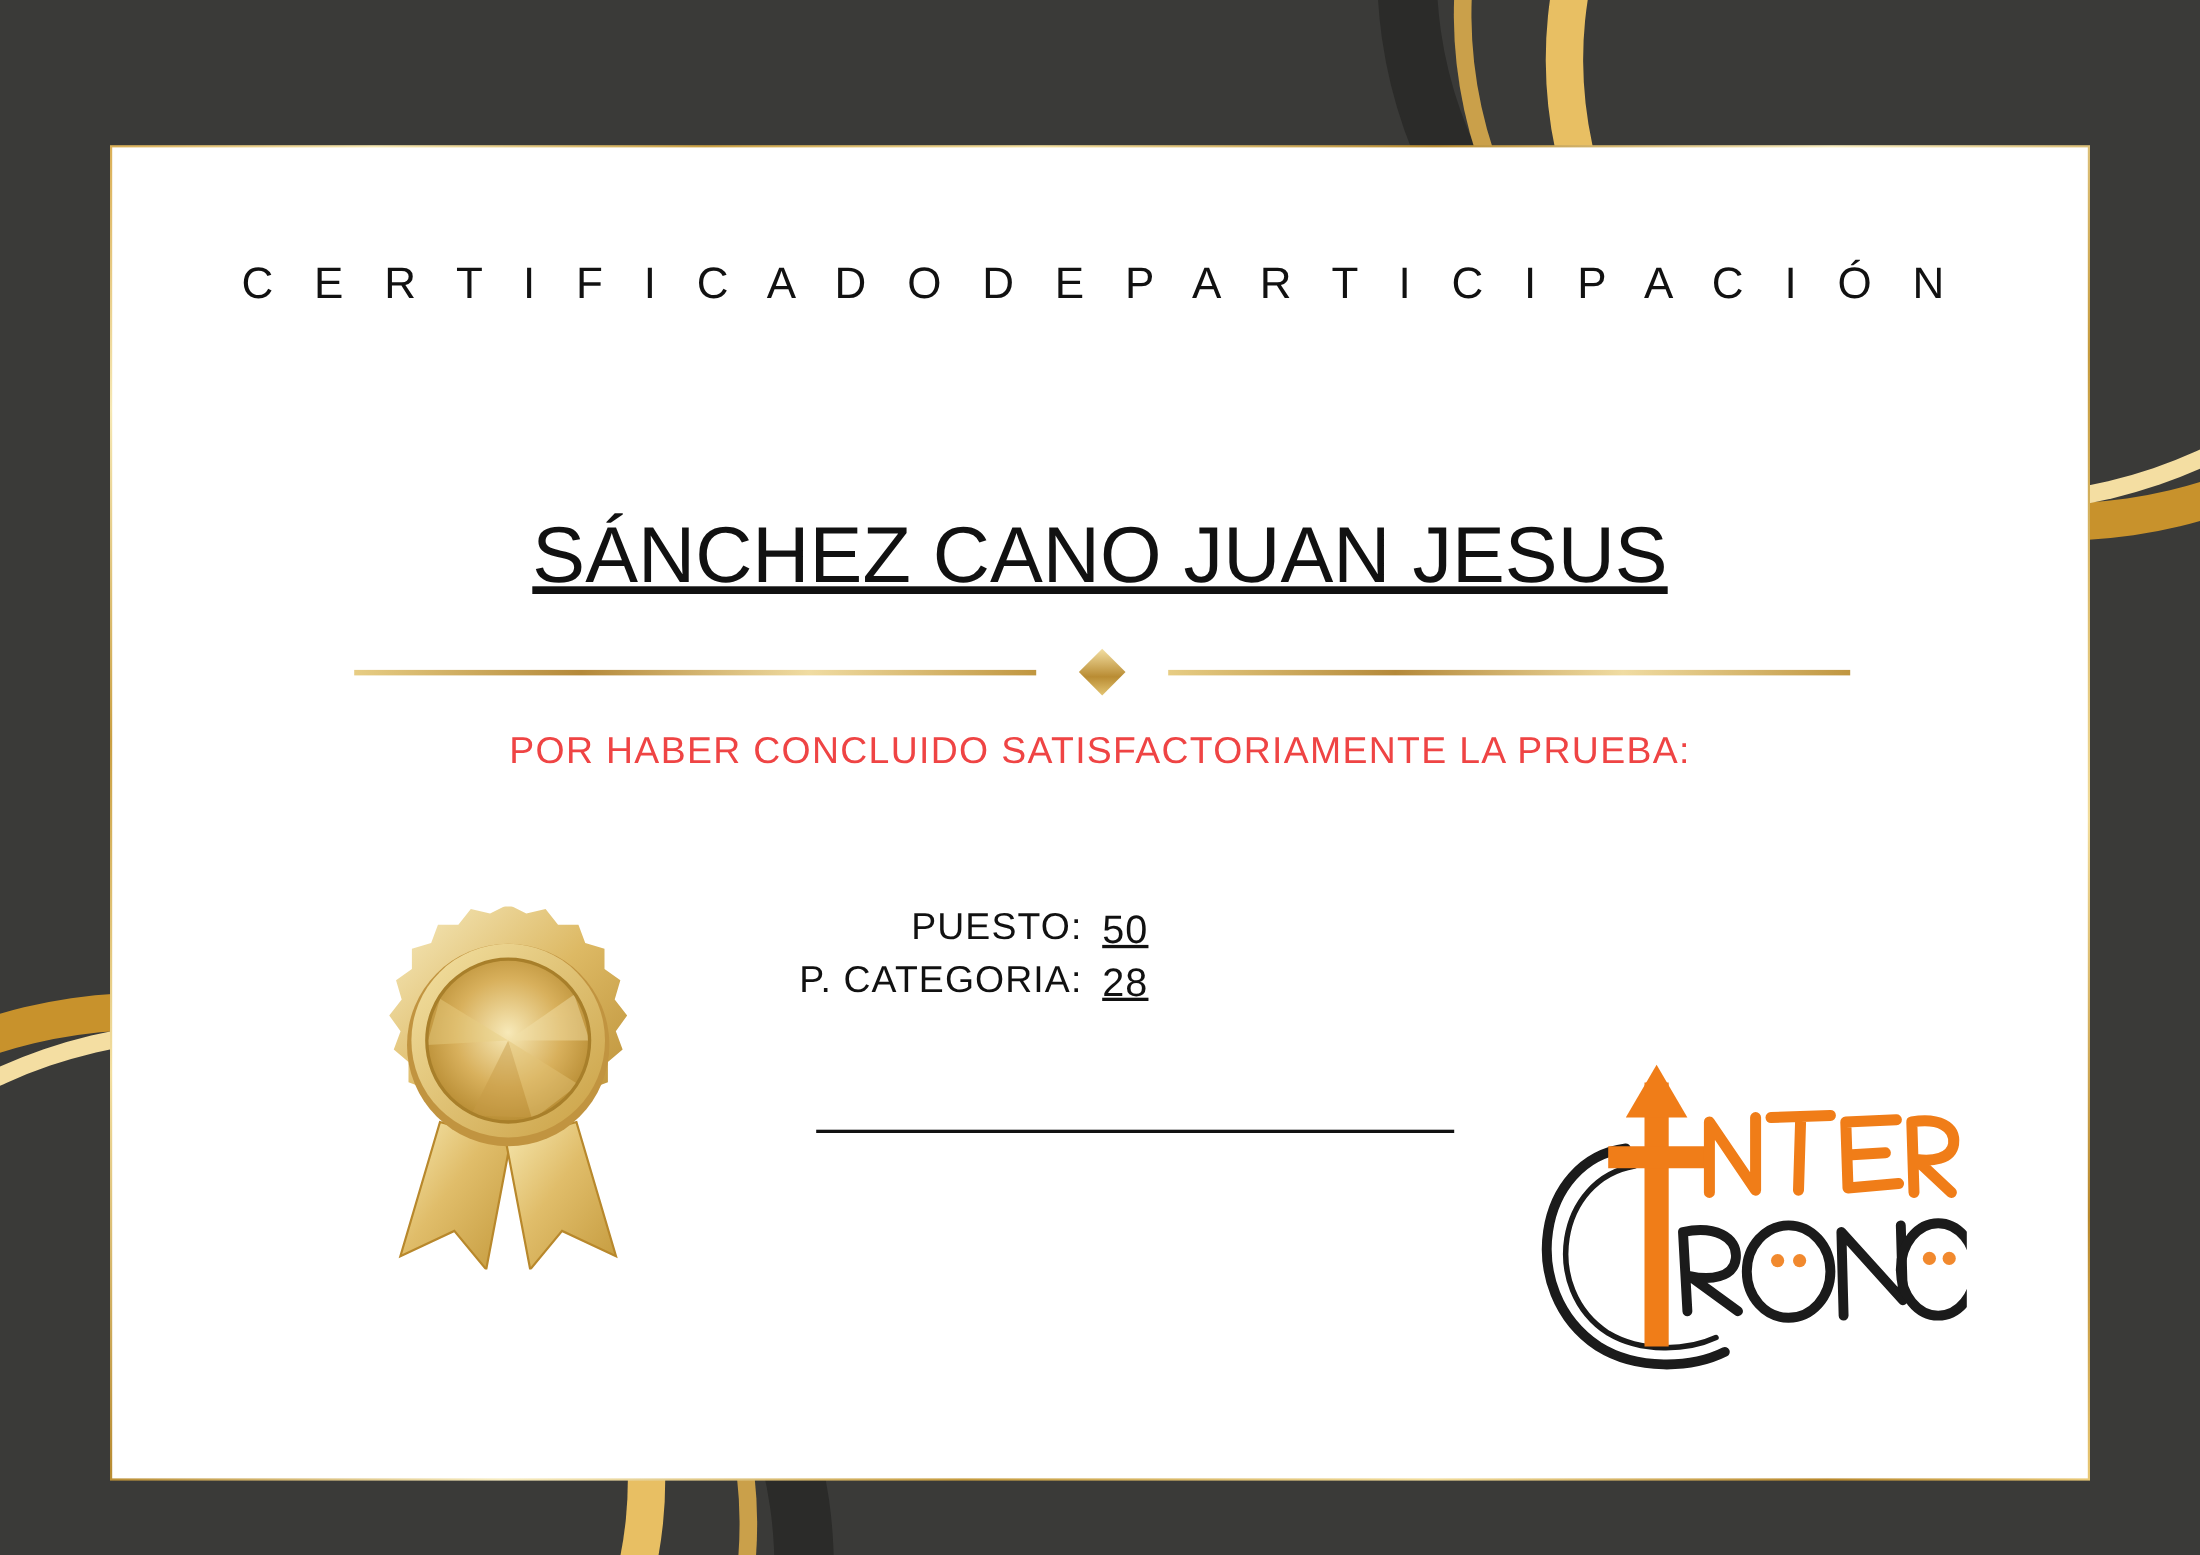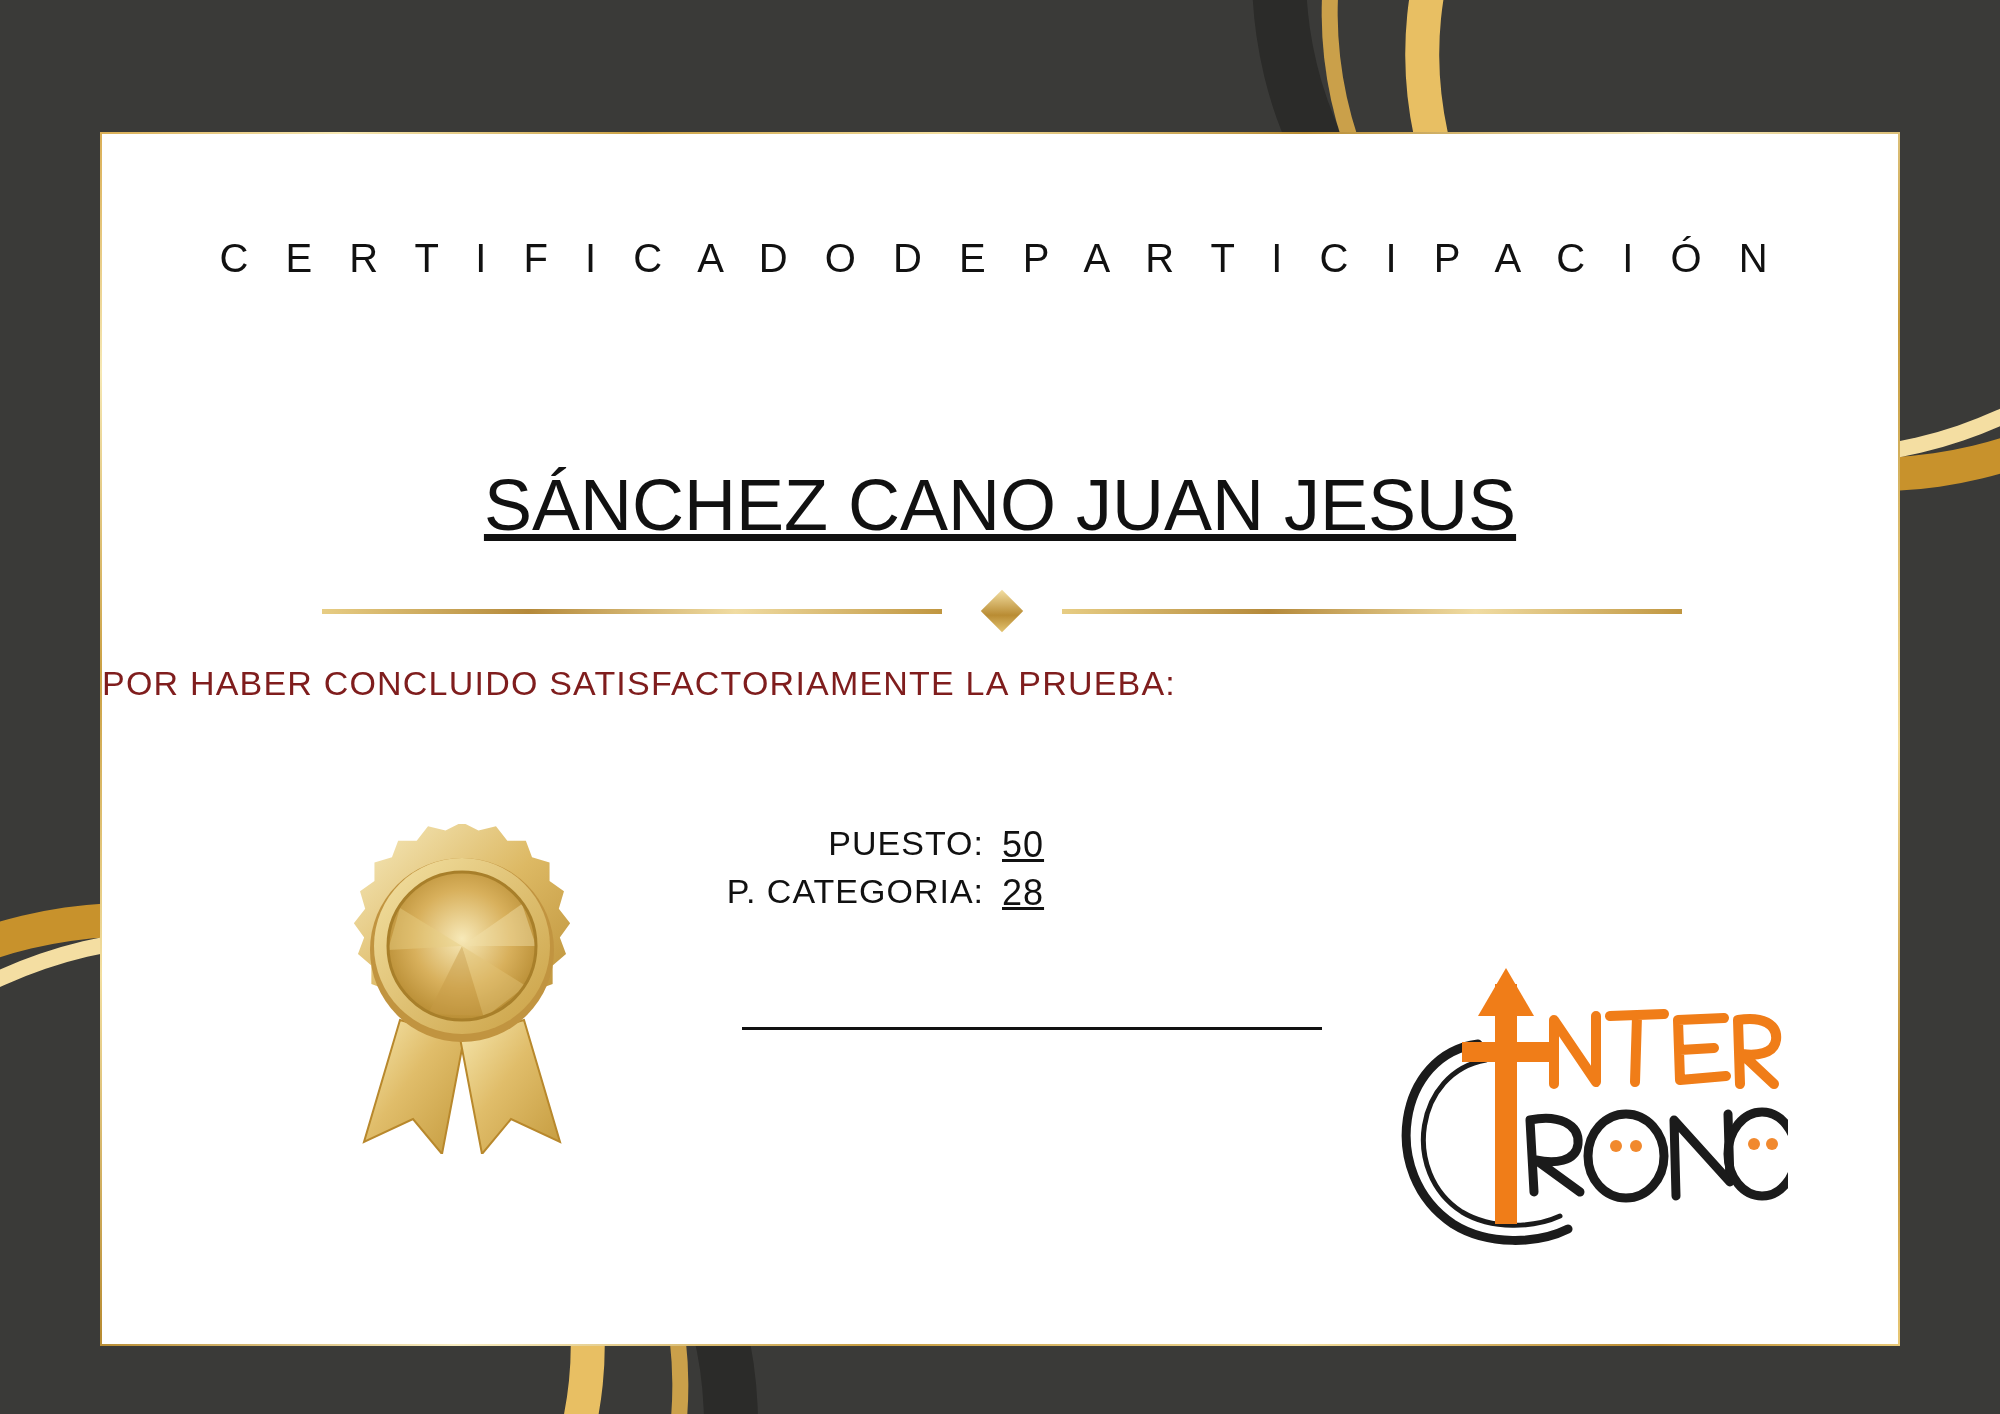--- a/index.html
+++ b/index.html
@@ -183,23 +183,24 @@
     margin-left: -15px;
     transform: rotate(45deg);
     background: linear-gradient(135deg, #f3dfa3, #b98c33 60%, #e3c472);
   }
 
   .subtitle {
     position: absolute;
     top: 530px;
     left: 0;
     width: 100%;
+    text-align: center;
     font-size: 34px;
     letter-spacing: 1.2px;
-    color: #7f1d1d;
+    color: #ef4444;
   }
 
   
   .results {
     position: absolute;
     left: 600px;
     top: 690px;
     width: 600px;
   }
   .result-row {

